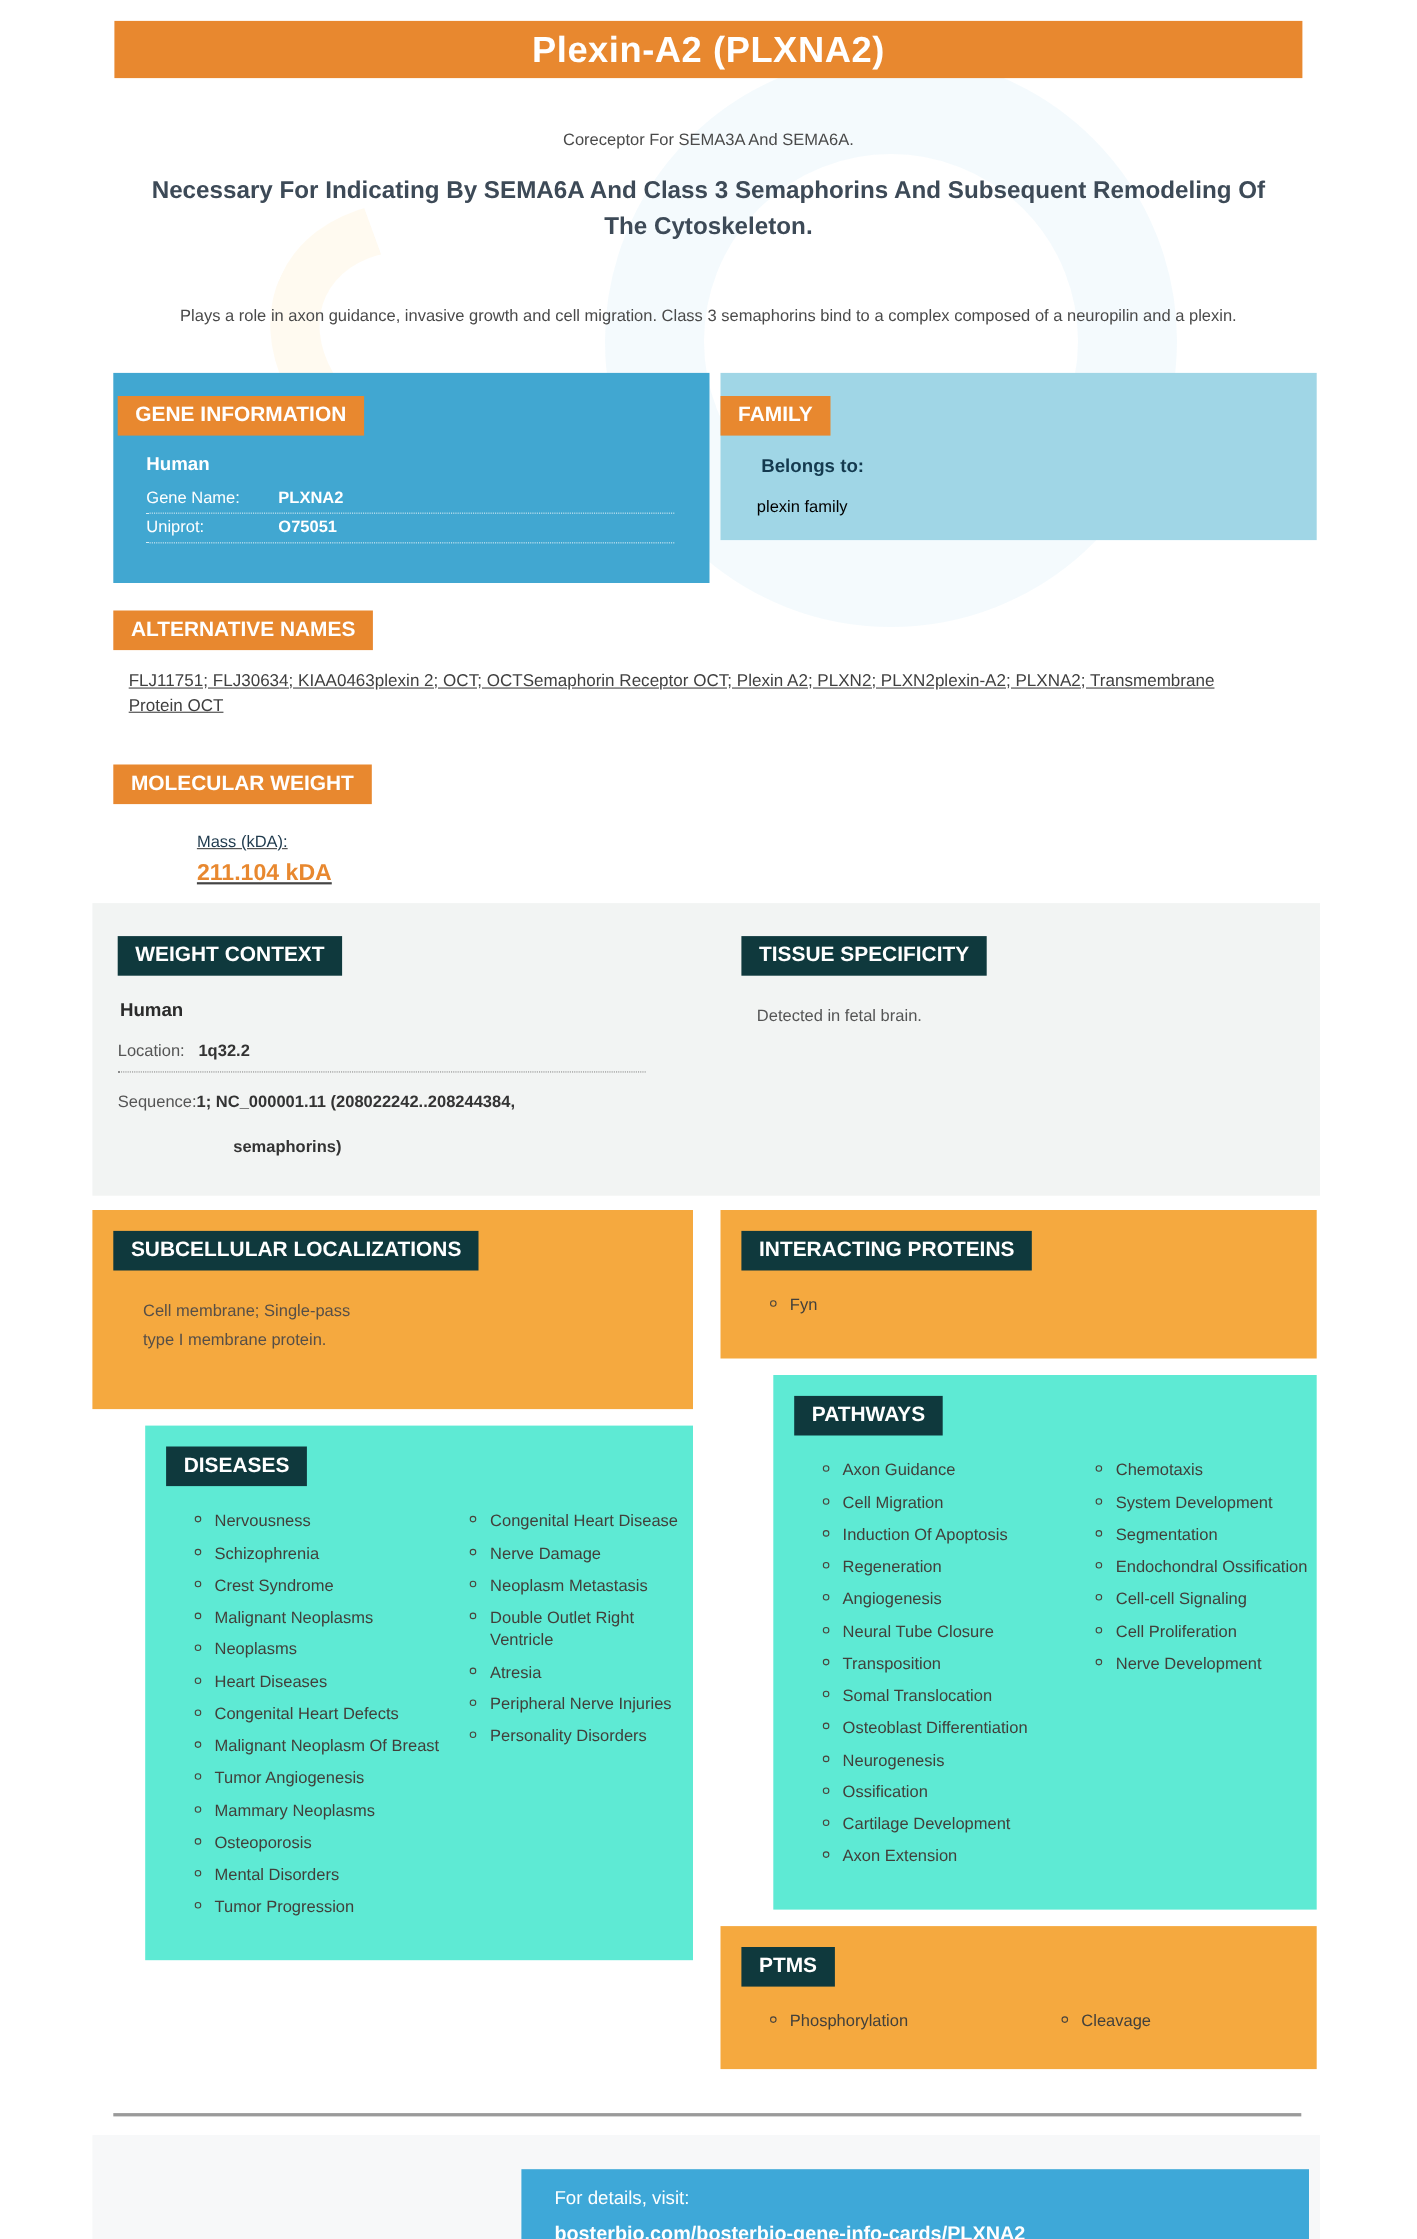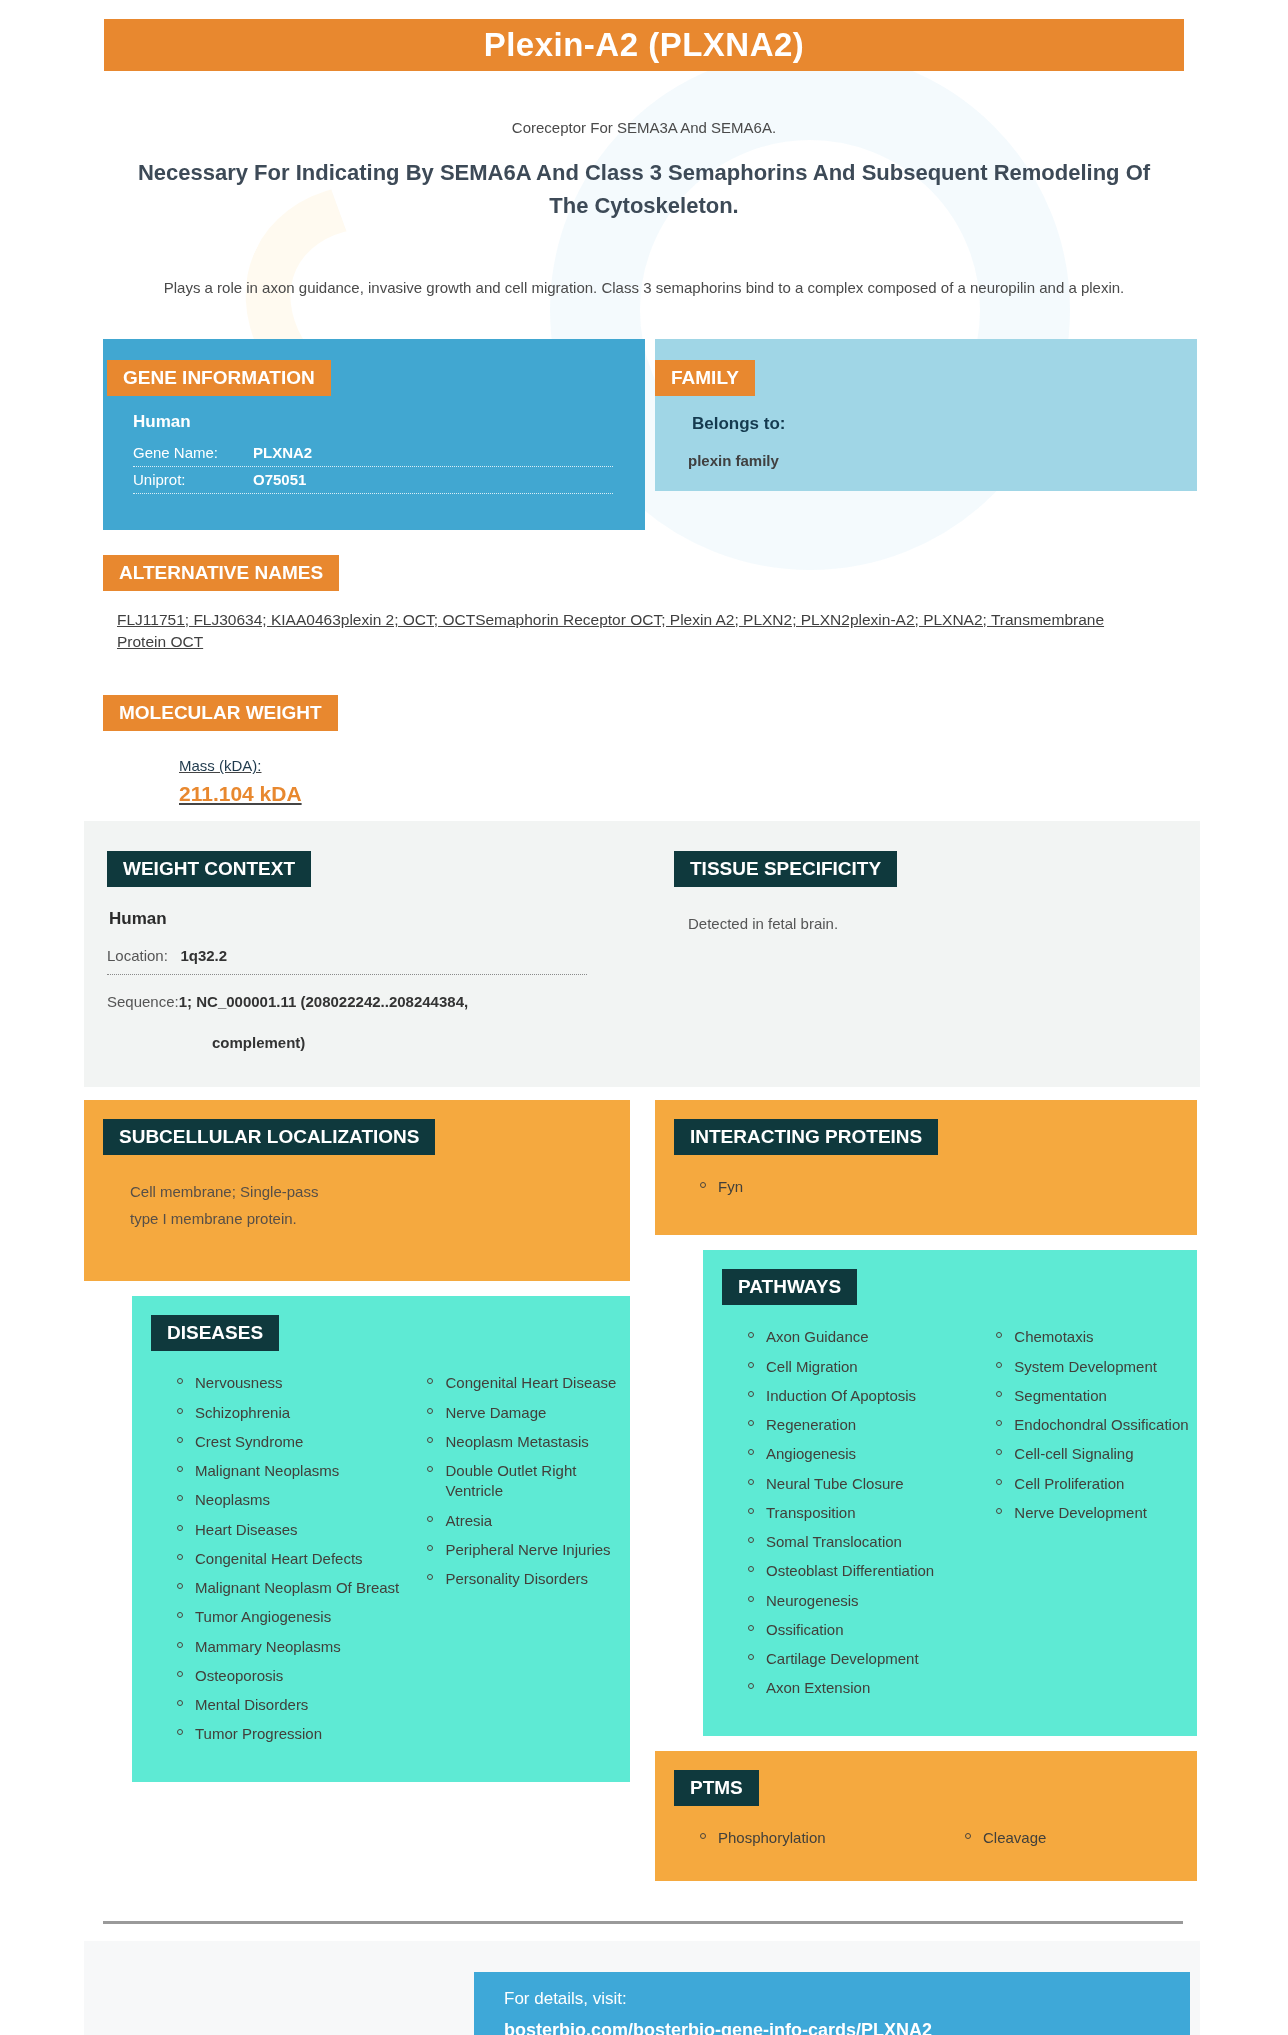--- a/index.html
+++ b/index.html
@@ -38,21 +38,21 @@
   .gene-box { width:542px; height:191px; background:#41A7D1; padding:21px 26px 0 4px; }
   .gene-box .pill { margin-left:0; }
   .gene-species { color:#fff; font-weight:bold; font-size:17px; margin:16px 0 8px 26px; }
   .gene-table { margin-left:26px; width:480px; }
   .gene-row { display:flex; padding:4px 0 5px 0; }
   .gene-row.sep { border-bottom:1px dotted rgba(255,255,255,0.8); }
   .gene-label { width:120px; color:#fff; font-size:15px; }
   .gene-value { color:#fff; font-size:15px; font-weight:bold; }
   .family-box { width:542px; height:152px; background:#A0D6E6; margin-left:10px; padding:21px 0 0 0; }
   .family-belongs { color:#143a4f; font-weight:bold; font-size:17px; margin:18px 0 0 37px; }
-  .family-value { color:#404040; font-size:15px; margin:18px 0 0 33px;font-weight:bold; }
+  .family-value { color:#000000; font-size:15px; margin:18px 0 0 33px; }
 
   .section-block { margin-left:103px; width:1080px;text-decoration:underline; }
   .altnames-header { margin-top:25px; }
   .altnames-text { margin:18px 0 0 14px; font-size:15.5px; color:#3f3f3f; line-height:1.45; max-width:1040px; }
 
   .mw-header { margin-top:42px; }
   .mw-mass-label { margin:26px 0 0 76px; font-size:15px; color:#1f3a4d; }
   .mw-mass-value { margin:8px 0 0 76px; font-size:21px; font-weight:bold; color:#E8882F; }
 
   
@@ -149,21 +149,21 @@
     <div class="gc-col">
       <span class="pill pill-teal">WEIGHT CONTEXT</span>
       <div class="gc-species">Human</div>
       <div class="gc-row sep">
         <span>Location:</span>&nbsp;&nbsp;
         <span class="bold-val">1q32.2</span>
       </div>
       <div class="gc-row">
         <span>Sequence:</span><span class="bold-val">1; NC_000001.11 (208022242..208244384,</span>
       </div>
-      <div class="gc-complement">complement)</div>
+      <div class="gc-complement">semaphorins)</div>
     </div>
     <div class="ts-col">
       <span class="pill pill-teal">TISSUE SPECIFICITY</span>
       <div class="ts-text">Detected in fetal brain.</div>
     </div>
   </div>
 
   <div class="boxes-row">
     <div class="col-left">
       <div class="amber-box subcellular-box">

